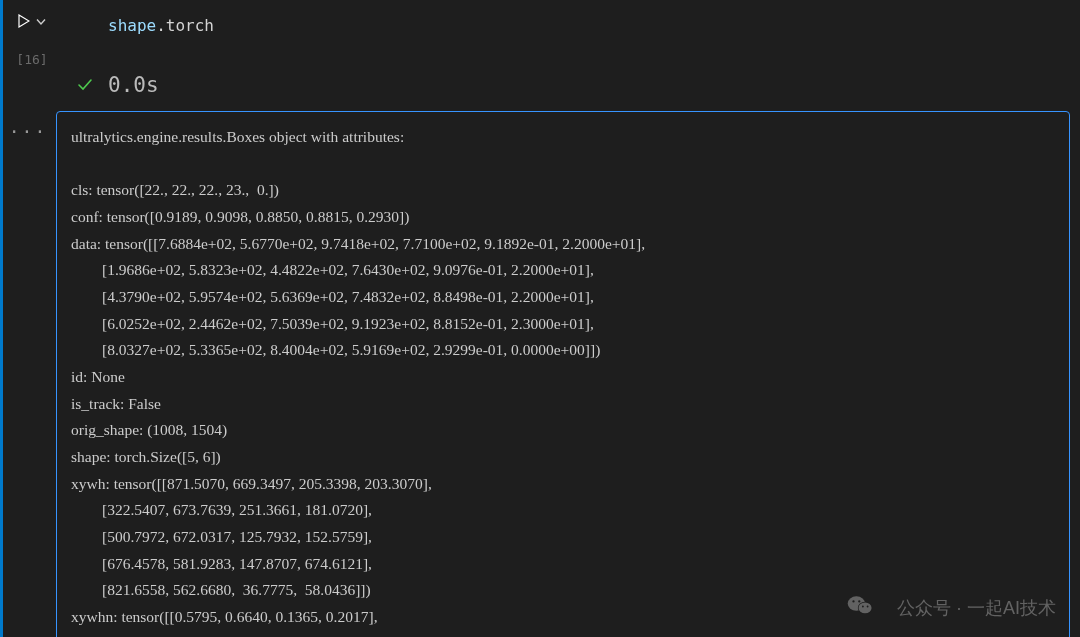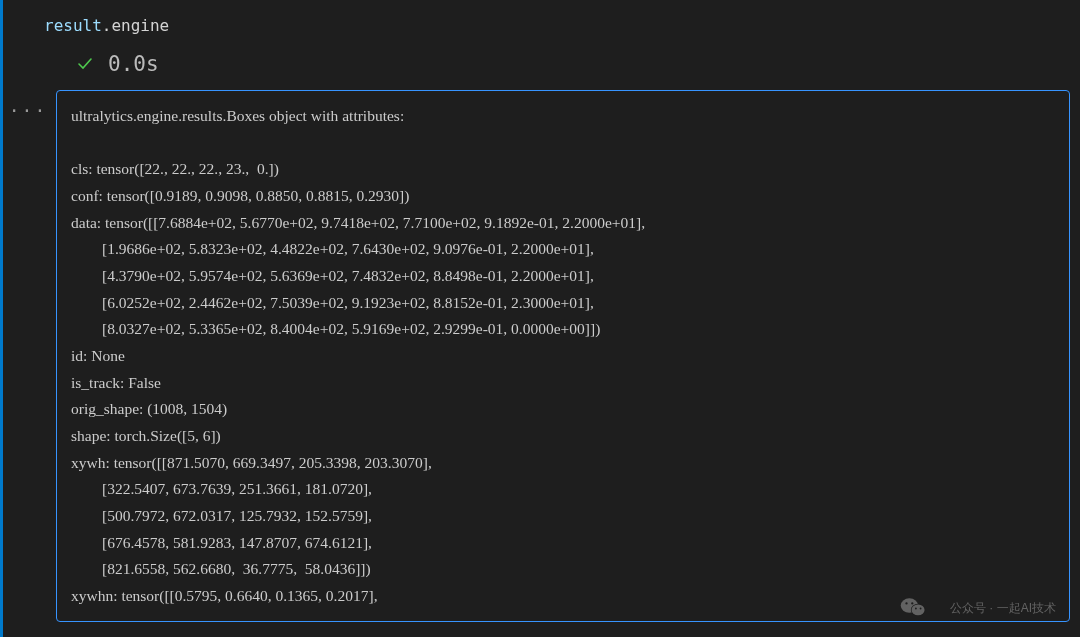--- a/index.html
+++ b/index.html
@@ -97,34 +97,47 @@
       font-family: Liberation Serif, serif;
     }
     .watermark {
       position: absolute;
       right: 24px;
       bottom: 16px;
       display: flex;
       align-items: center;
       gap: 24px;
       color: #808080;
-      font-size: 12px;
+      font-size: 18px;
       opacity: 0.7;
       font-family: sans-serif;
     }
     .watermark svg { width: 26px; height: 22px; fill: #808080; }
   </style>
 </head>
 <body>
 
 <div class="left-marker"></div>
 
 <div class="cell-input-area">
+  <div class="gutter">
+    <div class="run-button">
+      <svg viewBox="0 0 12 14">
+          <path d="M1 1 L11 7 L1 13 Z" fill="none" stroke="#fff" stroke-width="1.2"></path>
+        </svg>
+      <span class="chevron-down">
+        <svg viewBox="0 0 10 8">
+            <path d="M1 1.5 L5 6 L9 1.5" fill="none" stroke="#ccc" stroke-width="1.4"></path>
+          </svg>
+      </span>
+    </div>
+    <div class="exec-count">[16]</div>
+  </div>
   <div class="code-editor">
-    <span class="obj">result</span><span class="prop">.engine</span>
+    <span class="obj">shape</span><span class="prop">.torch</span>
   </div>
 </div>
 
 <div class="status-line">
   <span class="checkmark">
     <svg viewBox="0 0 18 18">
         <path d="M3 9 L7 13 L15 4" fill="none" stroke-width="1.6" stroke-linecap="round"></path>
       </svg>
   </span>
   <span class="exec-time">0.0s</span>

